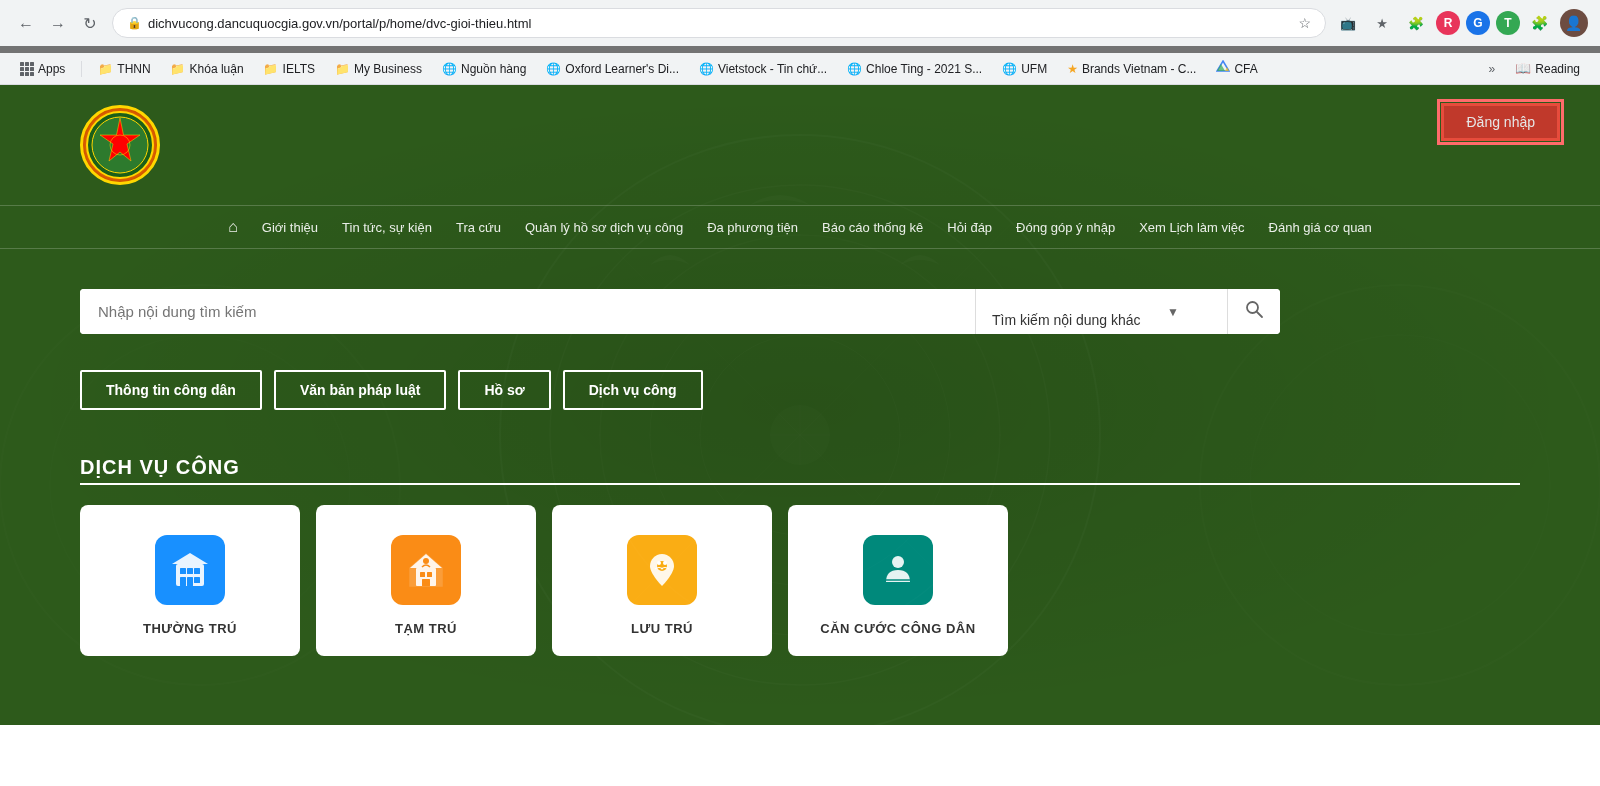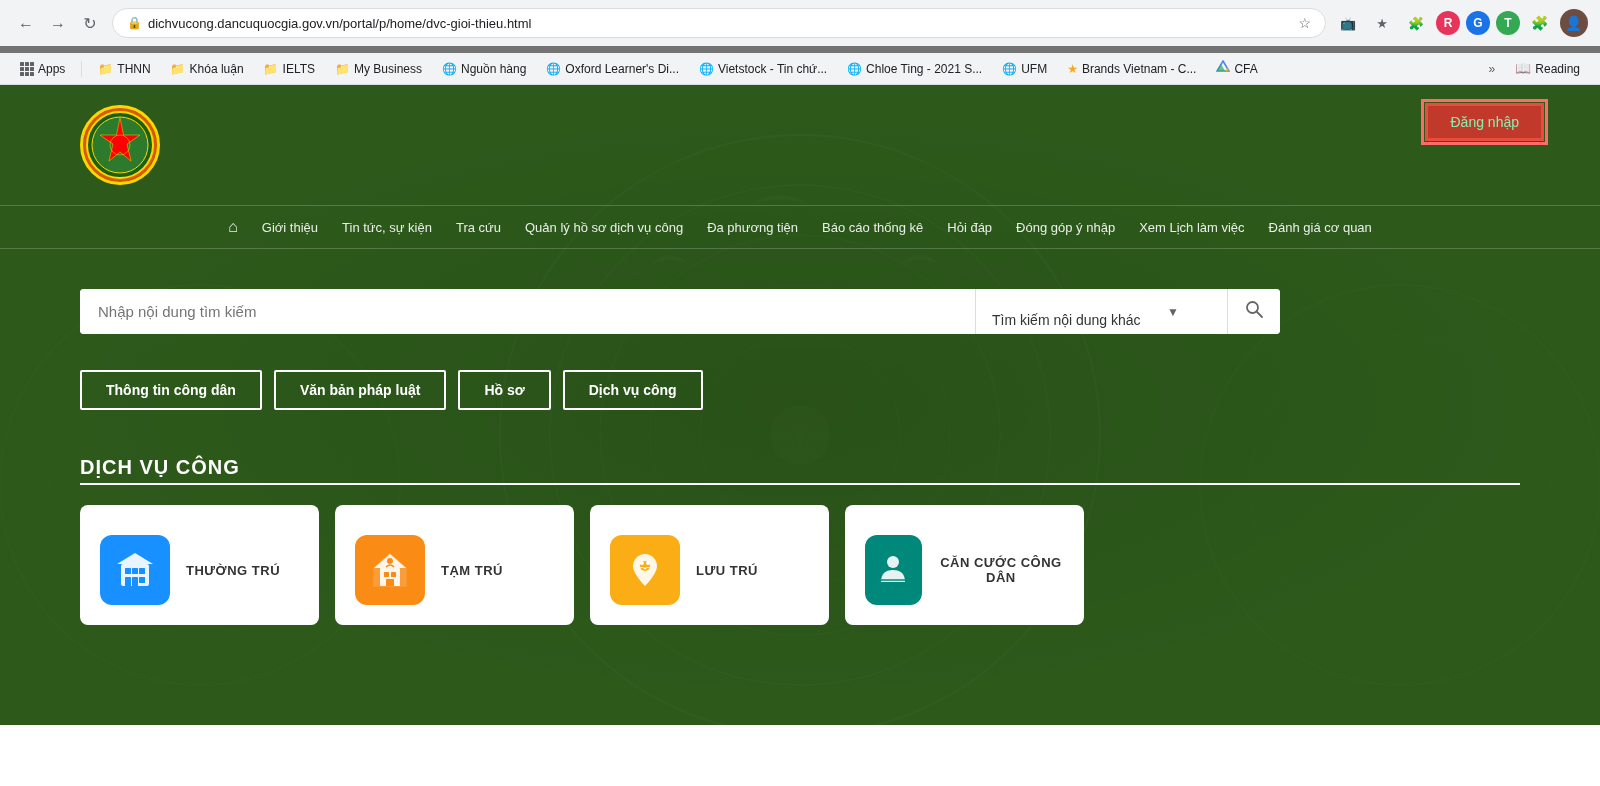--- a/index.html
+++ b/index.html
@@ -240,23 +240,24 @@
     .services-grid {
       display: flex;
       gap: 16px;
       flex-wrap: wrap;
     }
     .service-card {
       background: #fff;
       border-radius: 8px;
       padding: 30px 20px 20px;
       display: flex;
+      flex-direction: column;
       align-items: center;
       gap: 16px;
-      width: 239px;
+      width: 220px;
       cursor: pointer;
       transition: transform 0.1s;
     }
     .service-icon-wrap {
       width: 70px; height: 70px;
       border-radius: 12px;
       display: flex; align-items: center; justify-content: center;
       font-size: 30px;
     }
     .icon-blue { background: #1890ff; }
@@ -279,23 +280,23 @@
       display: flex; align-items: center; justify-content: center;
       font-size: 12px;
       color: white;
       font-weight: bold;
     }
 
     
     .site-login-btn {
       position: absolute;
       top: 18px;
-      right: 56px;
+      right: 40px;
       background: #c0392b;
-      color: #86efac;
+      color: #e5e5e5;
       padding: 8px 22px;
       border: 3px solid #e74c3c;
       font-size: 14px;
       cursor: pointer;
       font-weight: 500;
       z-index: 10;
       outline: 3px solid #ff6b6b;
       outline-offset: 1px;
     }
   </style>

